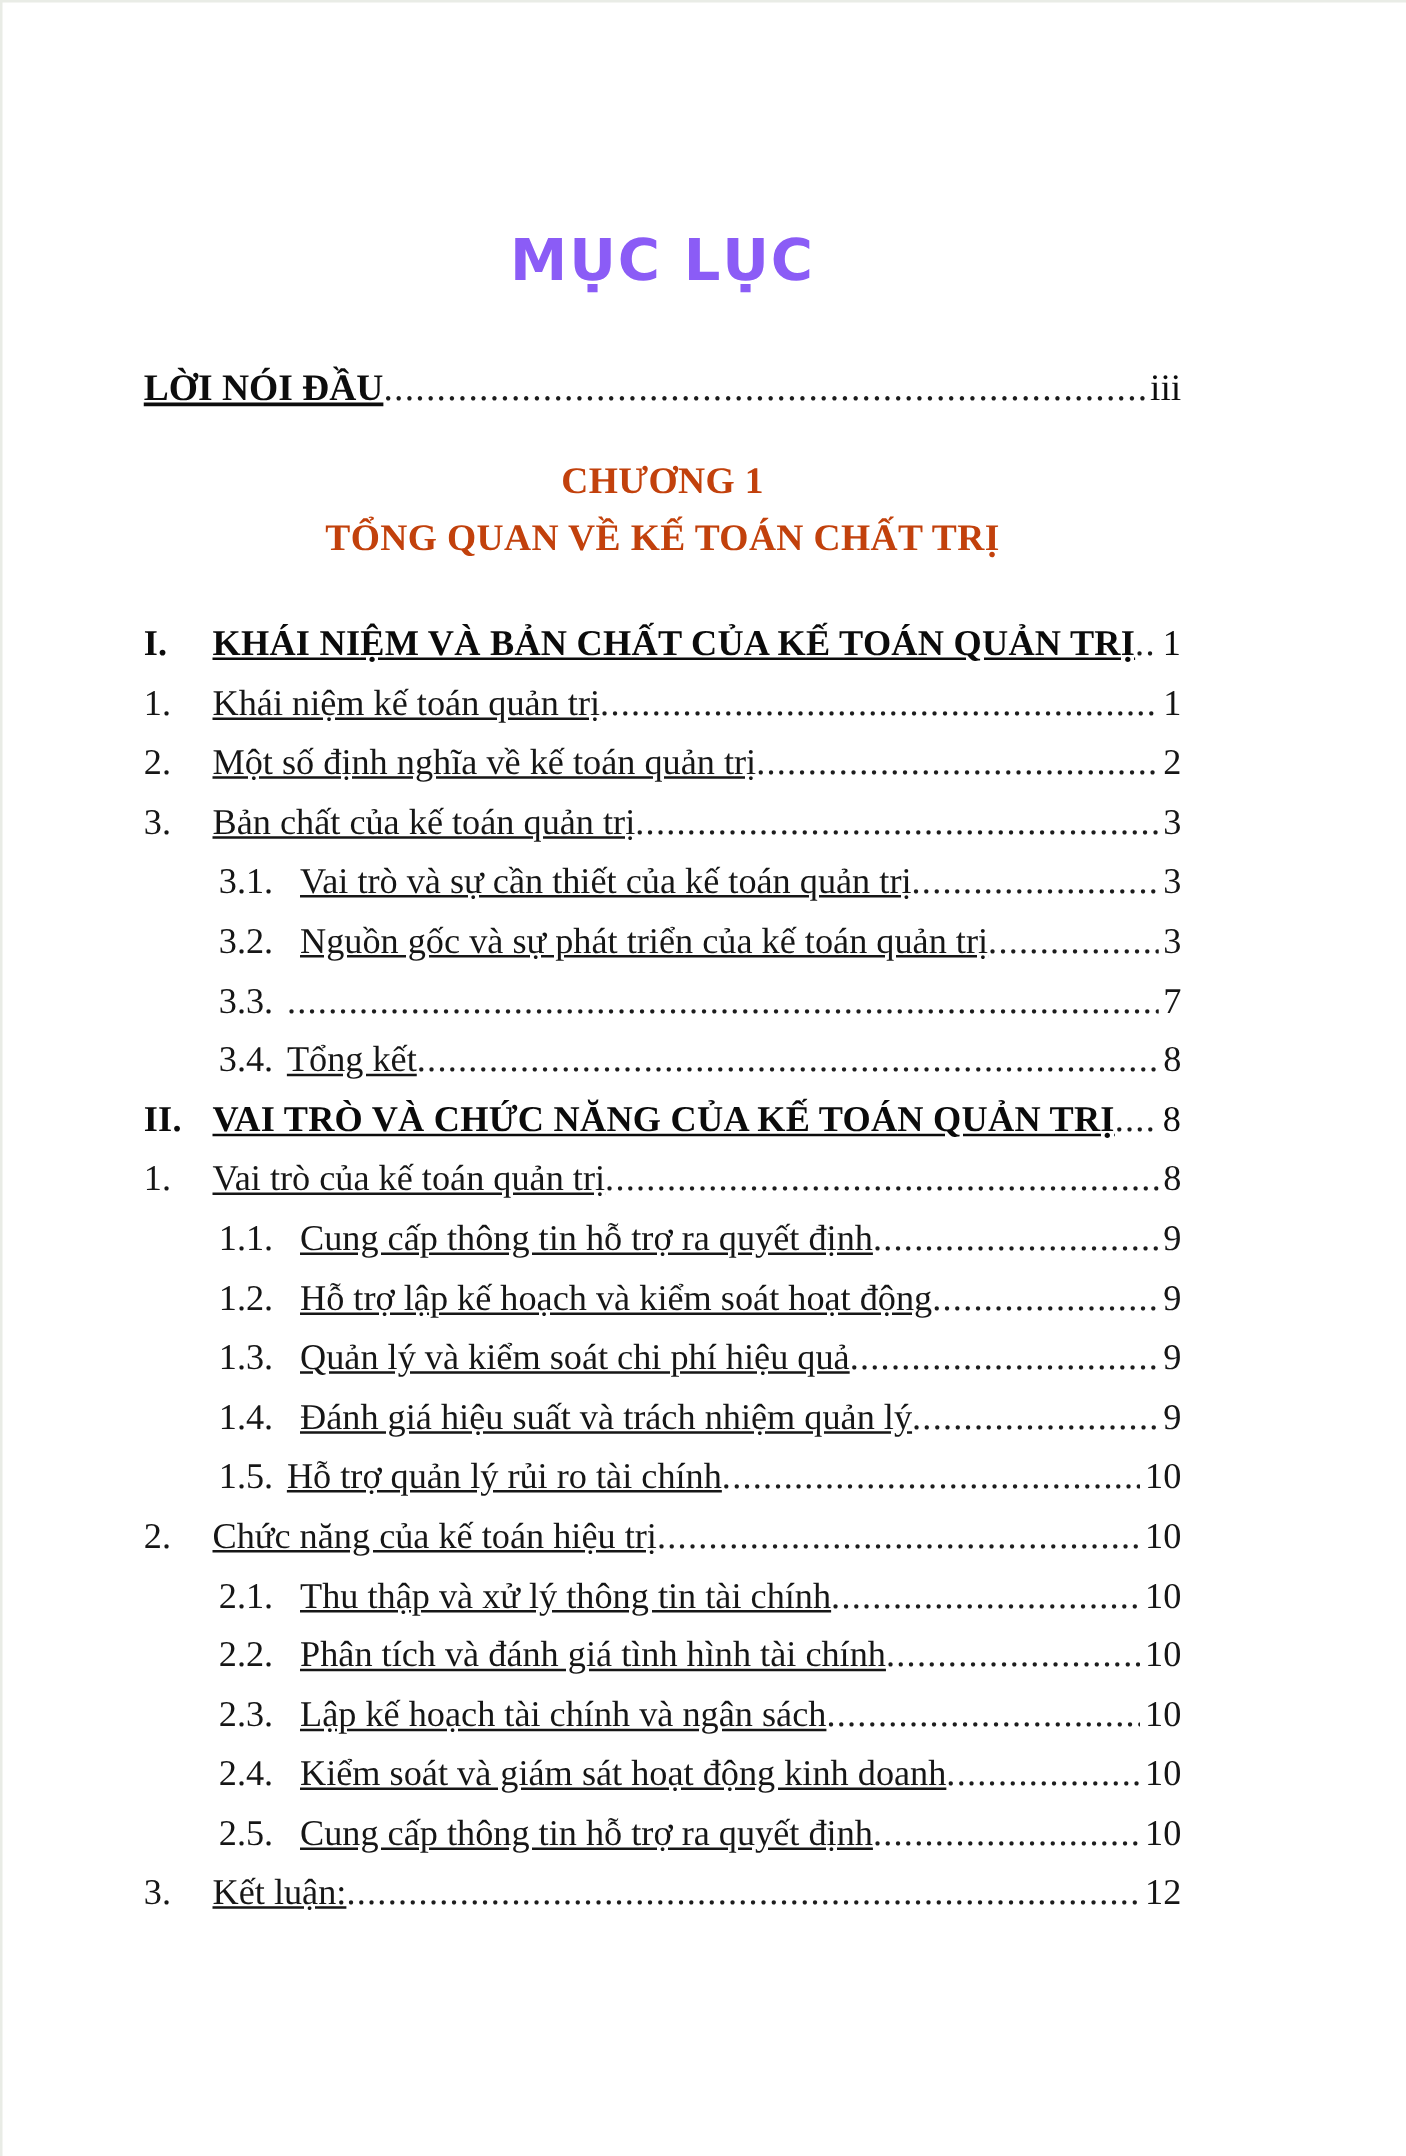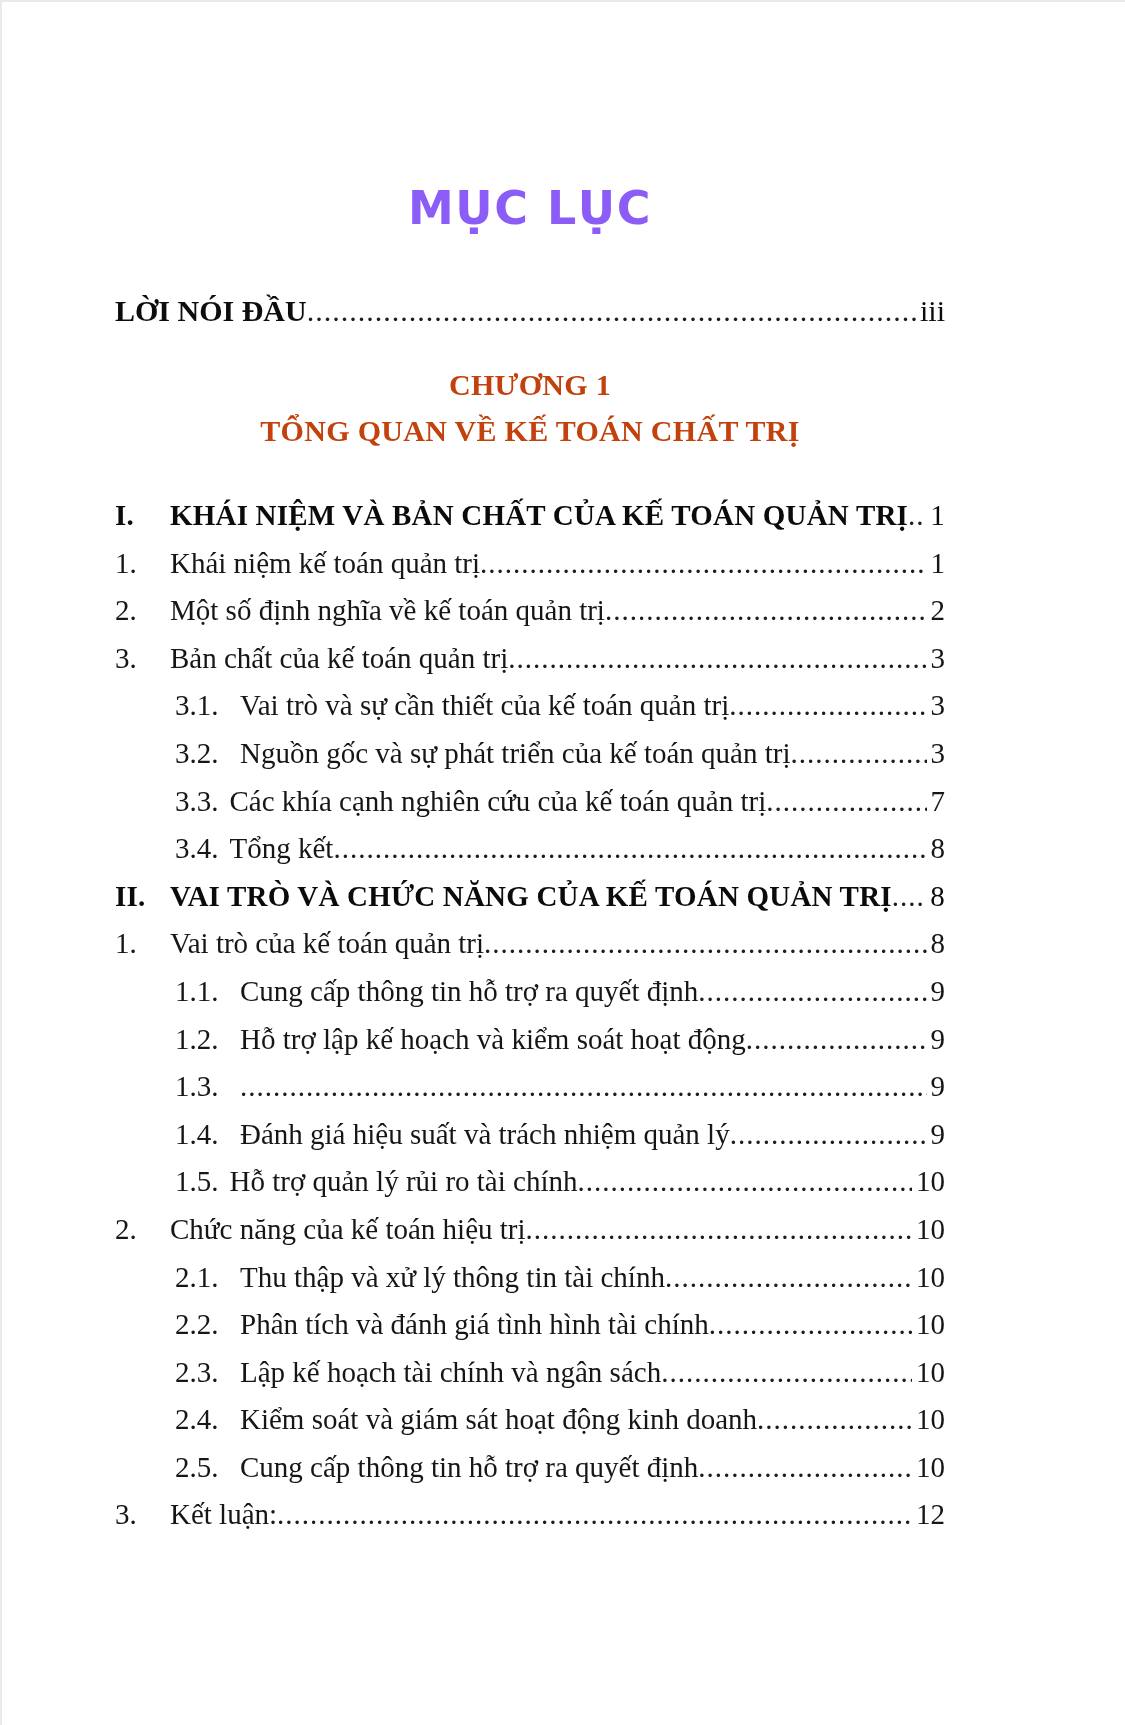--- a/index.html
+++ b/index.html
@@ -19,21 +19,21 @@
   .running-header .folio { font-weight:bold; color:#2e2e2e; }
   
   .toc-title {
     position:absolute; top:181px; left:115px; width:830px;
     text-align:center; font-family:"DejaVu Sans", sans-serif; font-weight:bold;
     font-size:46px; letter-spacing:1.5px; color:#8b5cf6; line-height:54px;
   }
   
   .row { display:flex; align-items:baseline; white-space:nowrap; }
   .num { flex:0 0 55px; }
-  .lbl { flex:0 0 auto; }
+  .lbl { flex:0 0 auto;text-decoration:underline; }
   .leader { flex:1 1 auto; overflow:hidden; min-width:12px; font-weight:normal; color:#1c1c1c; }
   .leader::after {
     content:"....................................................................................................................................................................";
     letter-spacing:1px;
   }
   .pg { flex:0 0 auto; padding-left:4px; font-weight:normal; }
   
   .frontmatter-row {
     position:absolute; top:291px; left:115px; right:180px;
     font-size:30px; font-weight:bold; line-height:40px; color:#0d0d0d;
@@ -110,21 +110,20 @@
 
     <div class="row lvl3">
       <span class="num">3.2.</span>
       <span class="lbl">Nguồn gốc và sự phát triển của kế toán quản trị</span>
       <span class="leader"></span>
       <span class="pg">3</span>
     </div>
 
     <div class="row lvl3 tight">
       <span class="num">3.3.</span>
-      <span class="lbl">Các khía cạnh nghiên cứu của kế toán quản trị</span>
       <span class="leader"></span>
       <span class="pg">7</span>
     </div>
 
     <div class="row lvl3 tight">
       <span class="num">3.4.</span>
       <span class="lbl">Tổng kết</span>
       <span class="leader"></span>
       <span class="pg">8</span>
     </div>
@@ -152,20 +151,21 @@
 
     <div class="row lvl3">
       <span class="num">1.2.</span>
       <span class="lbl">Hỗ trợ lập kế hoạch và kiểm soát hoạt động</span>
       <span class="leader"></span>
       <span class="pg">9</span>
     </div>
 
     <div class="row lvl3">
       <span class="num">1.3.</span>
+      <span class="lbl">Quản lý và kiểm soát chi phí hiệu quả</span>
       <span class="leader"></span>
       <span class="pg">9</span>
     </div>
 
     <div class="row lvl3">
       <span class="num">1.4.</span>
       <span class="lbl">Đánh giá hiệu suất và trách nhiệm quản lý</span>
       <span class="leader"></span>
       <span class="pg">9</span>
     </div>

